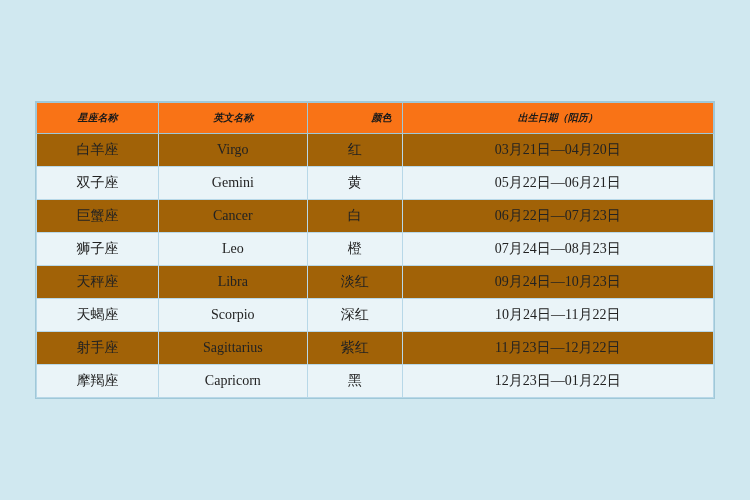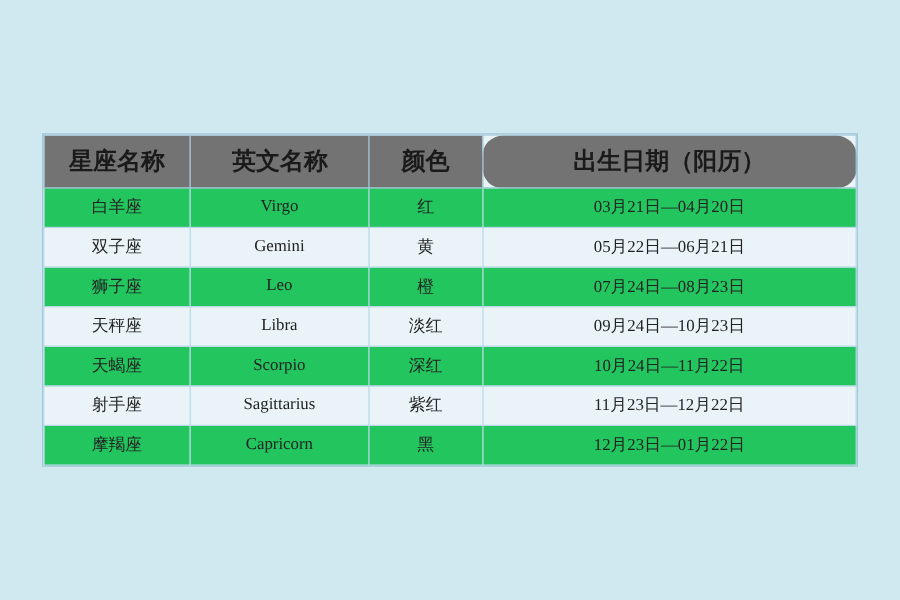--- a/index.html
+++ b/index.html
@@ -24,46 +24,47 @@
       border: 1px solid #a0c8d8;
       width: 680px;
     }
 
     table {
       width: 100%;
       border-collapse: collapse;
     }
 
     th {
-      background-color: #737373;
+      background-color: #f97316;
       color: #1a1a1a;
       text-align: center;
       padding: 8px 10px;
       border: 1px solid #a0c8d8;
       font-weight: bold;
-      font-size: 20px;
+      font-size: 10px;
+      font-style: italic;
     }
 
     td {
       text-align: center;
       padding: 7px 10px;
       border: 1px solid #b8d8e8;
-      background-color: #22c55e;
+      background-color: #a16207;
       color: #222;
       font-size: 14px;
     }
 
     tr:nth-child(even) td {
       background-color: #eaf4f8;
     }
 
     .col-chinese { width: 18%; }
     .col-english { width: 22%; padding-left: 11px; }
-    .col-color   { width: 14%; }
-    .col-date    { width: 46%; border-radius: 17px; }
+    .col-color   { width: 14%; text-align: right; }
+    .col-date    { width: 46%; }
   </style>
 </head>
 <body>
 
 <div class="table-container">
   <table>
     <thead>
       <tr>
         <th class="col-chinese">星座名称</th>
         <th class="col-english">英文名称</th>
@@ -76,20 +77,26 @@
           <td>白羊座</td>
           <td>Virgo</td>
           <td>红</td>
           <td>03月21日—04月20日</td>
         </tr>
         <tr>
           <td>双子座</td>
           <td>Gemini</td>
           <td>黄</td>
           <td>05月22日—06月21日</td>
+        </tr>
+        <tr>
+          <td>巨蟹座</td>
+          <td>Cancer</td>
+          <td>白</td>
+          <td>06月22日—07月23日</td>
         </tr>
         <tr>
           <td>狮子座</td>
           <td>Leo</td>
           <td>橙</td>
           <td>07月24日—08月23日</td>
         </tr>
         <tr>
           <td>天秤座</td>
           <td>Libra</td>

